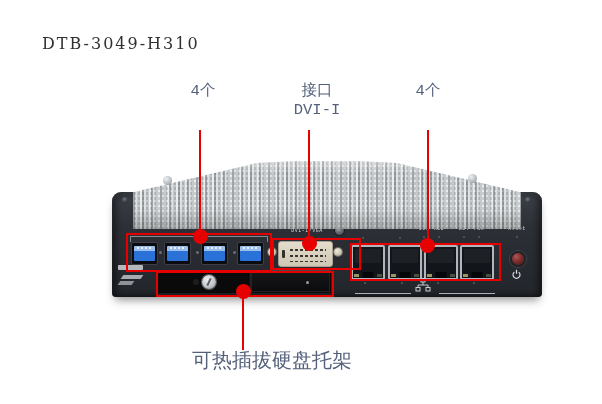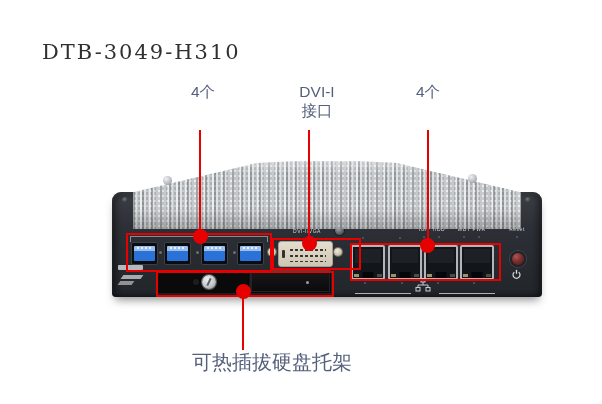--- a/index.html
+++ b/index.html
@@ -1,25 +1,25 @@
 <!DOCTYPE html>
 <html><head>
 <meta charset="utf-8">
 <style>
   html,body{margin:0;padding:0;}
   body{
     width:602px;height:404px;background:#ffffff;position:relative;overflow:hidden;
     font-family:"Liberation Sans", sans-serif;
   }
-  .abs{position:absolute;}
+  .abs{position:absolute;font-family:Liberation Mono, monospace;}
 
   
   .title{
-    left:42px;top:40px;font-family:"DejaVu Serif","Liberation Serif",serif;
-    font-size:21px;color:#303030;letter-spacing:2px;
+    left:42px;top:34px;font-family:"DejaVu Serif","Liberation Serif",serif;
+    font-size:16px;color:#303030;letter-spacing:2px;
   }
   .callout{
     color:#55617c;font-size:15.5px;line-height:19px;text-align:center;font-weight:500;
   }
   .callout-usb{left:123px;top:82px;width:160px;}
   .callout-dvi{left:247px;top:82px;width:140px;}
   .callout-lan{left:348px;top:82px;width:160px;}
   .callout-bay{left:152px;top:351px;width:240px;font-size:20px;line-height:22px;text-align:center;color:#55617c;font-weight:500;}
 
   
@@ -134,22 +134,22 @@
 </style>
 </head>
 <body>
 
 <div class="abs title">DTB-3049-H310</div>
 
 <div class="abs callout callout-usb">
   <div>4个</div>
 </div>
 <div class="abs callout callout-dvi">
+  <div>接口</div>
   <div>DVI-I</div>
-  <div>接口</div>
 </div>
 <div class="abs callout callout-lan">
   <div>4个</div>
 </div>
 <div class="abs callout-bay">可热插拔硬盘托架</div>
 
 <div class="abs heatsink"></div>
 <div class="abs screw-silver" style="left:163px;top:176px;"></div>
 <div class="abs screw-silver" style="left:468px;top:174px;"></div>
 

